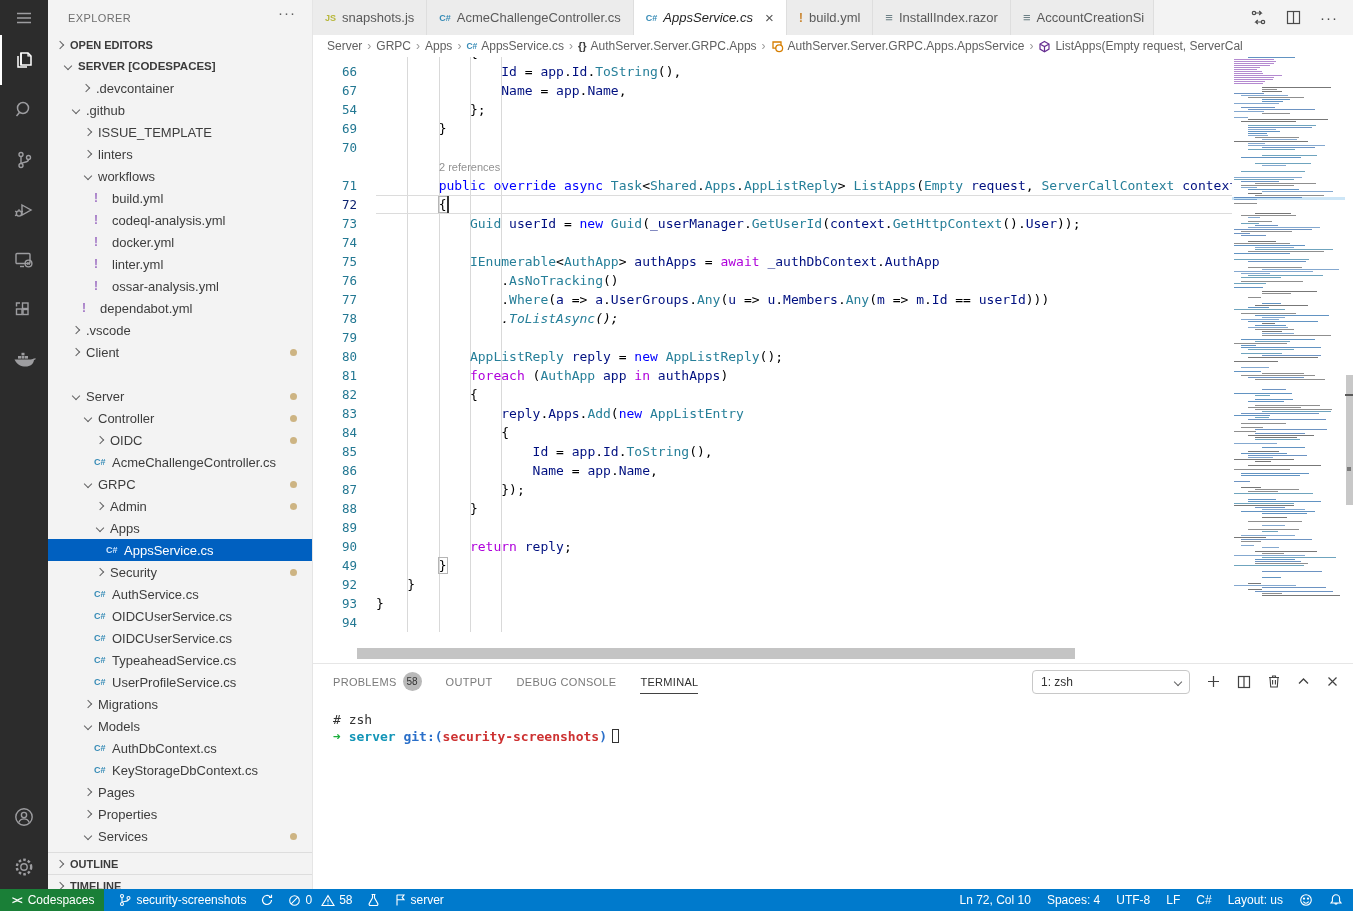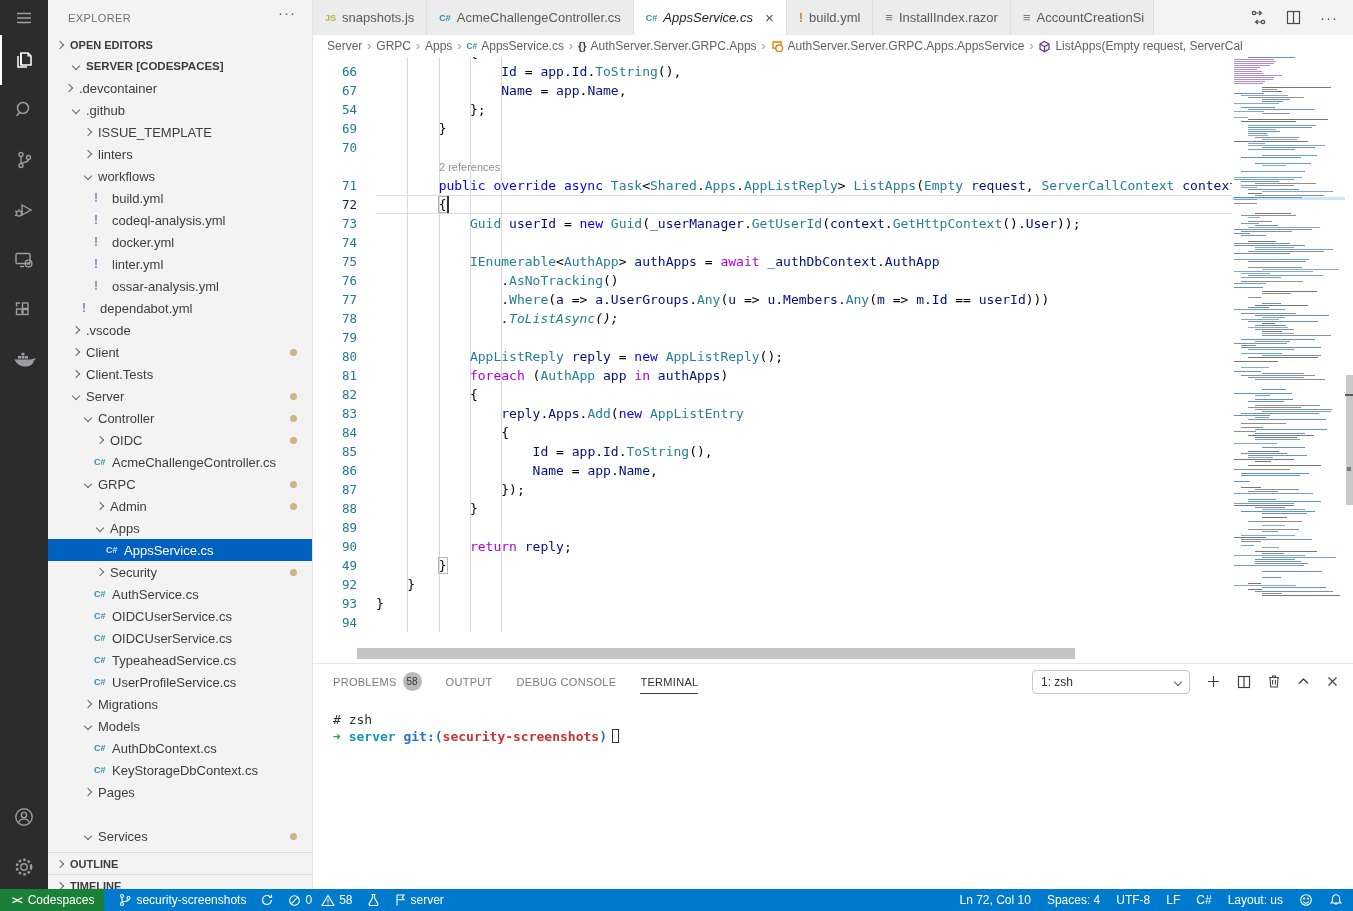--- a/index.html
+++ b/index.html
@@ -9,21 +9,21 @@
 
 #activity-bar{position:absolute;left:0;top:0;width:48px;height:911px;background:#2c2c2c;z-index:6}
 .ab-item{position:absolute;left:0;width:48px;height:50px;display:flex;align-items:center;justify-content:center;color:#9d9da0;cursor:pointer}
 .ab-item.active{color:#fff;border-left:2px solid #fff}
 
 #sidebar{position:absolute;left:48px;top:0;width:265px;height:889px;background:#f3f3f3;border-right:1px solid #e5e5e5;z-index:5;overflow:hidden}
 .sb-title{position:absolute;left:0;top:0;right:0;height:35px;display:flex;align-items:center;padding-left:20px;font-size:11px;color:#6f6f6f;letter-spacing:.4px}
 .sb-title .dots{position:absolute;right:16px;top:4px;font-size:15px;color:#616161;letter-spacing:1px;cursor:pointer}
 .sb-sec{display:flex;align-items:center;font-size:11px;font-weight:bold;color:#3b3b3b;height:20px}
 #open-editors{position:absolute;top:35px;left:0;right:0;padding-left:6px;height:20px}
-#root-row{position:absolute;top:55px;left:16px;right:0;height:22px;display:flex;align-items:center;font-size:11.5px;font-weight:bold;color:#3b3b3b;padding-left:6px}
+#root-row{position:absolute;top:55px;left:8px;right:0;height:22px;display:flex;align-items:center;font-size:11.5px;font-weight:bold;color:#3b3b3b;padding-left:6px}
 #outline-row{position:absolute;top:852px;left:0;right:0;height:22px;border-top:1px solid #ddd;padding-left:6px}
 #timeline-row{position:absolute;top:874px;left:0;right:0;height:22px;border-top:1px solid #ddd;padding-left:6px}
 .ch{display:inline-block;width:6px;height:6px;border-right:1.4px solid #646465;border-bottom:1.4px solid #646465;transform:rotate(-45deg);margin:0 7px 0 3px;flex:none}
 .ch.down{transform:rotate(45deg)}
 #tree{position:absolute;top:77px;left:0;right:0;height:775px}
 .trow{position:absolute;left:0;right:0;height:22px;display:flex;align-items:center;color:#3d3d3d;cursor:pointer;white-space:nowrap}
 .trow.sel{background:#0060c0;color:#fff}
 .trow .dot{position:absolute;right:15px;top:8px;width:7px;height:7px;border-radius:50%;background:#cdb483}
 .ficon{display:inline-block;width:18px;flex:none;font-weight:bold;text-align:left}
 .fi-cs{color:#368bb6;font-size:9px}
@@ -197,21 +197,21 @@
   </div>
   <div class="sb-sec" id="open-editors">
     <span class="ch"></span>
     <span>OPEN EDITORS</span>
   </div>
   <div id="root-row">
     <span class="ch down"></span>
     <span>SERVER [CODESPACES]</span>
   </div>
   <div id="tree">
-      <div class="trow" style="top: 0px; padding-left: 15px;">
+      <div class="trow" style="top: 0px; padding-left: 32px;">
         <span class="ch"></span>
         <span>.devcontainer</span>
       </div>
       <div class="trow" style="top: 22px; padding-left: 22px;">
         <span class="ch down"></span>
         <span>.github</span>
       </div>
       <div class="trow" style="top: 44px; padding-left: 34px;">
         <span class="ch"></span>
         <span>ISSUE_TEMPLATE</span>
@@ -249,24 +249,20 @@
         <span>dependabot.yml</span>
       </div>
       <div class="trow" style="top: 242px; padding-left: 22px;">
         <span class="ch"></span>
         <span>.vscode</span>
       </div>
       <div class="trow" style="top: 264px; padding-left: 22px;">
         <span class="ch"></span>
         <span>Client</span>
         <span class="dot"></span>
-      </div>
-      <div class="trow" style="top: 286px; padding-left: 22px;">
-        <span class="ch"></span>
-        <span>Client.Tests</span>
       </div>
       <div class="trow" style="top: 308px; padding-left: 22px;">
         <span class="ch down"></span>
         <span>Server</span>
         <span class="dot"></span>
       </div>
       <div class="trow" style="top: 330px; padding-left: 34px;">
         <span class="ch down"></span>
         <span>Controller</span>
         <span class="dot"></span>
@@ -335,20 +331,24 @@
         <span class="ficon fi-cs">C#</span>
         <span>AuthDbContext.cs</span>
       </div>
       <div class="trow" style="top: 682px; padding-left: 46px;">
         <span class="ficon fi-cs">C#</span>
         <span>KeyStorageDbContext.cs</span>
       </div>
       <div class="trow" style="top: 704px; padding-left: 34px;">
         <span class="ch"></span>
         <span>Pages</span>
+      </div>
+      <div class="trow" style="top: 726px; padding-left: 34px;">
+        <span class="ch"></span>
+        <span>Properties</span>
       </div>
       <div class="trow" style="top: 748px; padding-left: 34px;">
         <span class="ch down"></span>
         <span>Services</span>
         <span class="dot"></span>
       </div>
     </div>
   <div class="sb-sec" id="outline-row">
     <span class="ch"></span>
     <span>OUTLINE</span>

